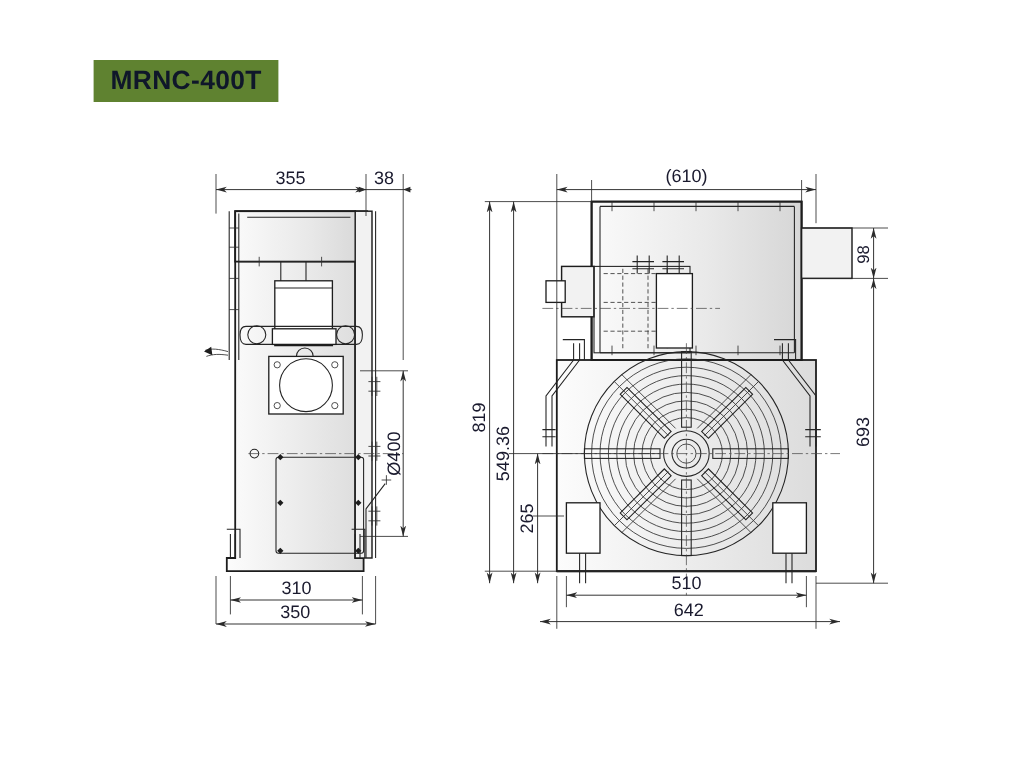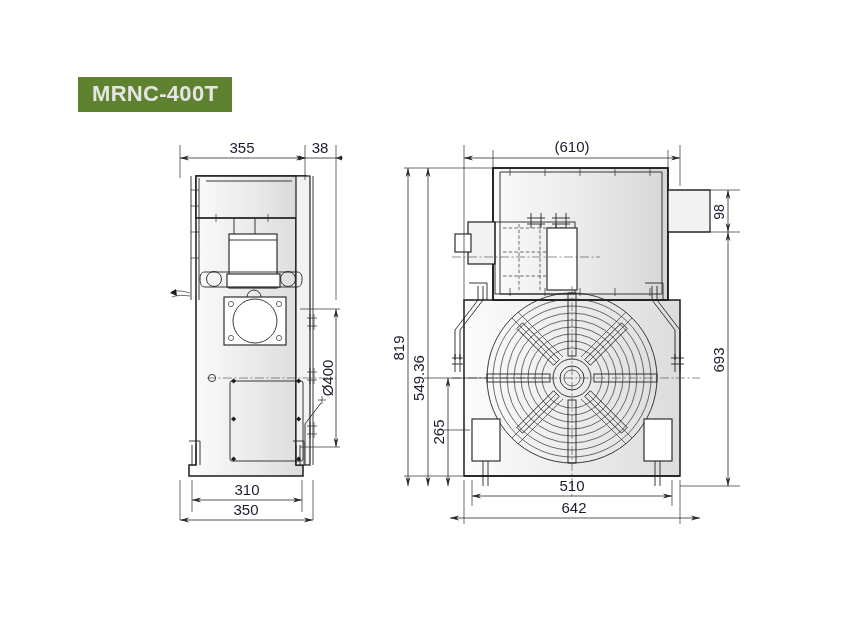--- a/index.html
+++ b/index.html
@@ -100,21 +100,21 @@
     fill: #ffffff;
     stroke: #1d1d1d;
     stroke-width: 1.1;
   }
 </style>
 </head>
 <body>
 
 <div id="page" style="background: rgb(255, 255, 255);">
 
-  <div id="title-badge" style="background: rgb(95, 130, 48); color: #e5e5e5; margin-top: 27px;">MRNC-400T</div>
+  <div id="title-badge" style="background: rgb(95, 130, 48); color: #0f172a;">MRNC-400T</div>
 
   <svg id="drawing" width="850" height="638" viewBox="0 0 850 638">
     <defs>
       <linearGradient id="bodyGrad" x1="0" y1="0" x2="1" y2="0">
         <stop offset="0%" stop-color="#fcfcfc"></stop>
         <stop offset="45%" stop-color="#eeeeee"></stop>
         <stop offset="100%" stop-color="#dcdcdc"></stop>
       </linearGradient>
       <linearGradient id="bodyGrad2" x1="0" y1="0" x2="1" y2="0">
         <stop offset="0%" stop-color="#fafafa"></stop>

